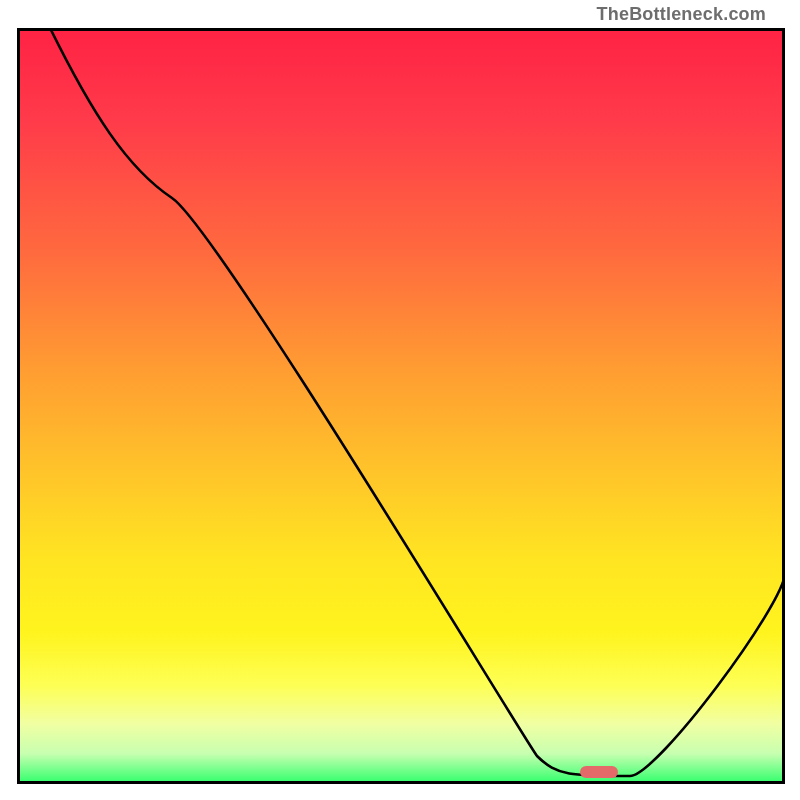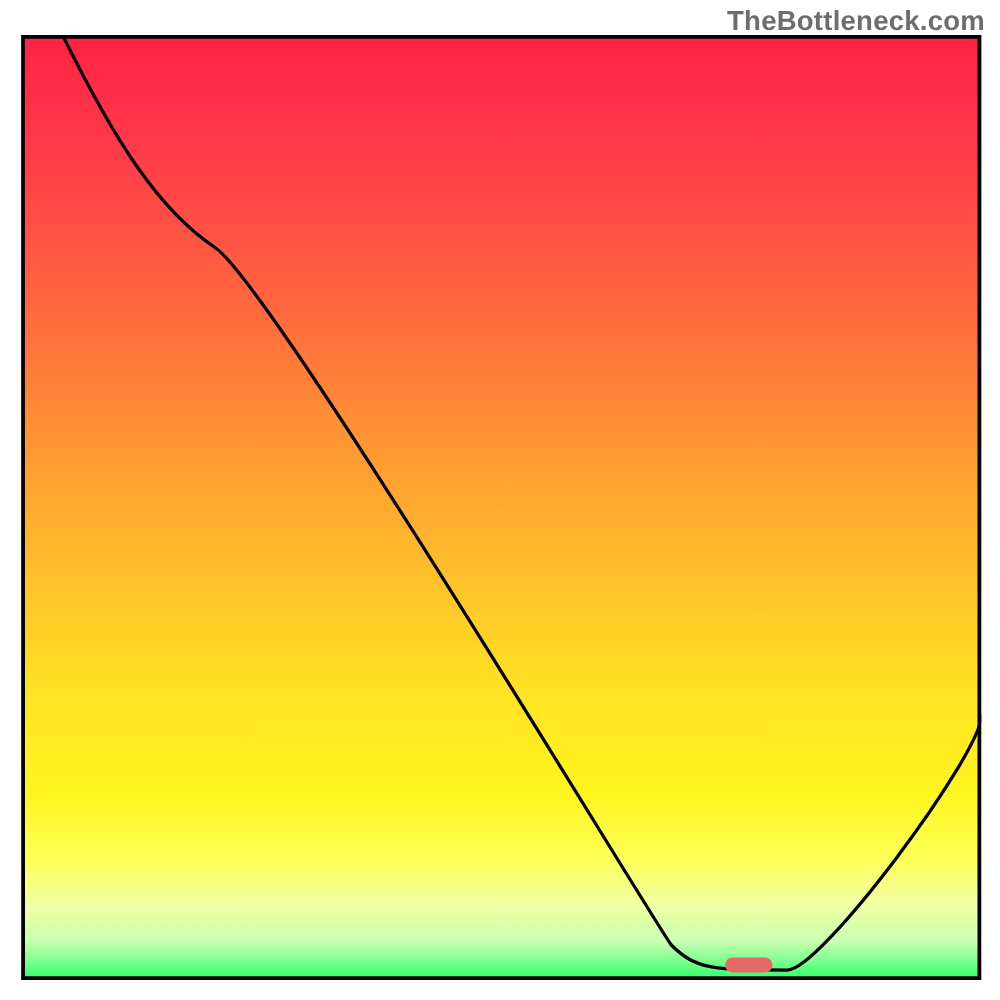--- a/index.html
+++ b/index.html
@@ -11,22 +11,22 @@
     font-family: Arial, Helvetica, sans-serif;
   }
   .container {
     position: relative;
     width: 800px;
     height: 800px;
   }
   .watermark {
     position: absolute;
     top: 4px;
-    right: 12px;
-    font-size: 22px;
+    right: 34px;
+    font-size: 18px;
     font-weight: 600;
     color: #6d6d6d;
     letter-spacing: 0.2px;
   }
   .plot {
     position: absolute;
     left: 17px;
     top: 28px;
     width: 768px;
     height: 756px;

